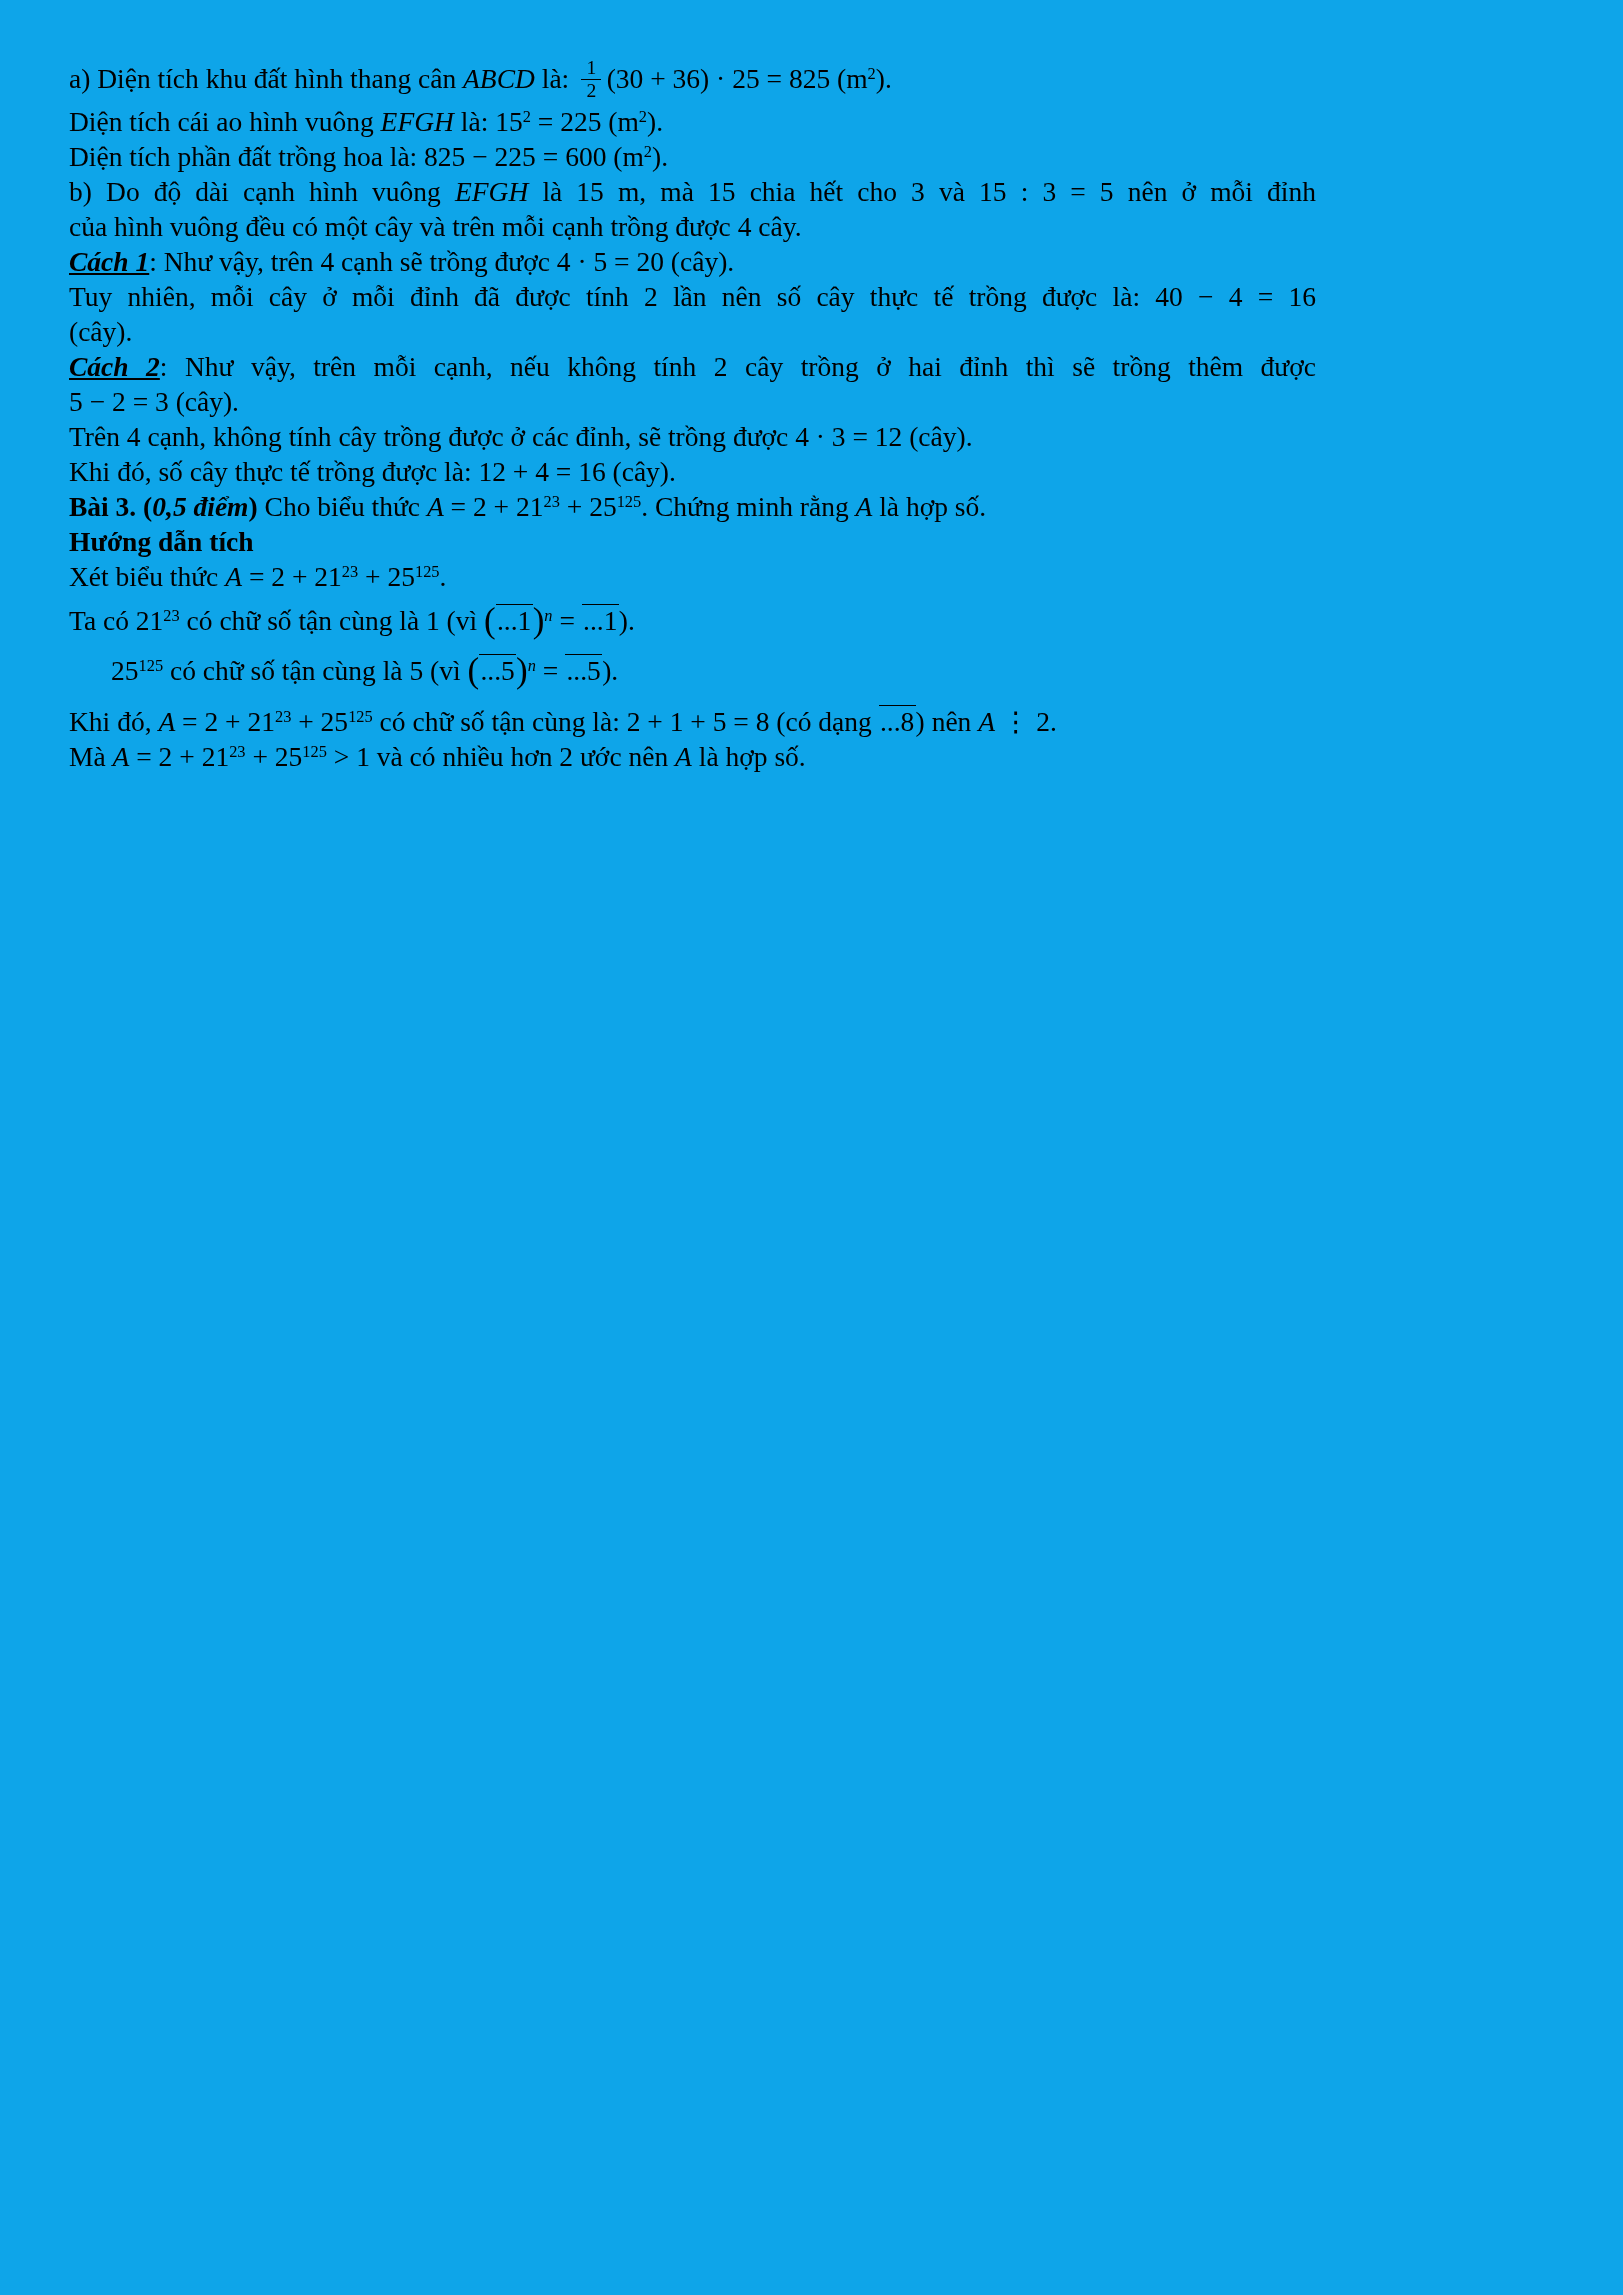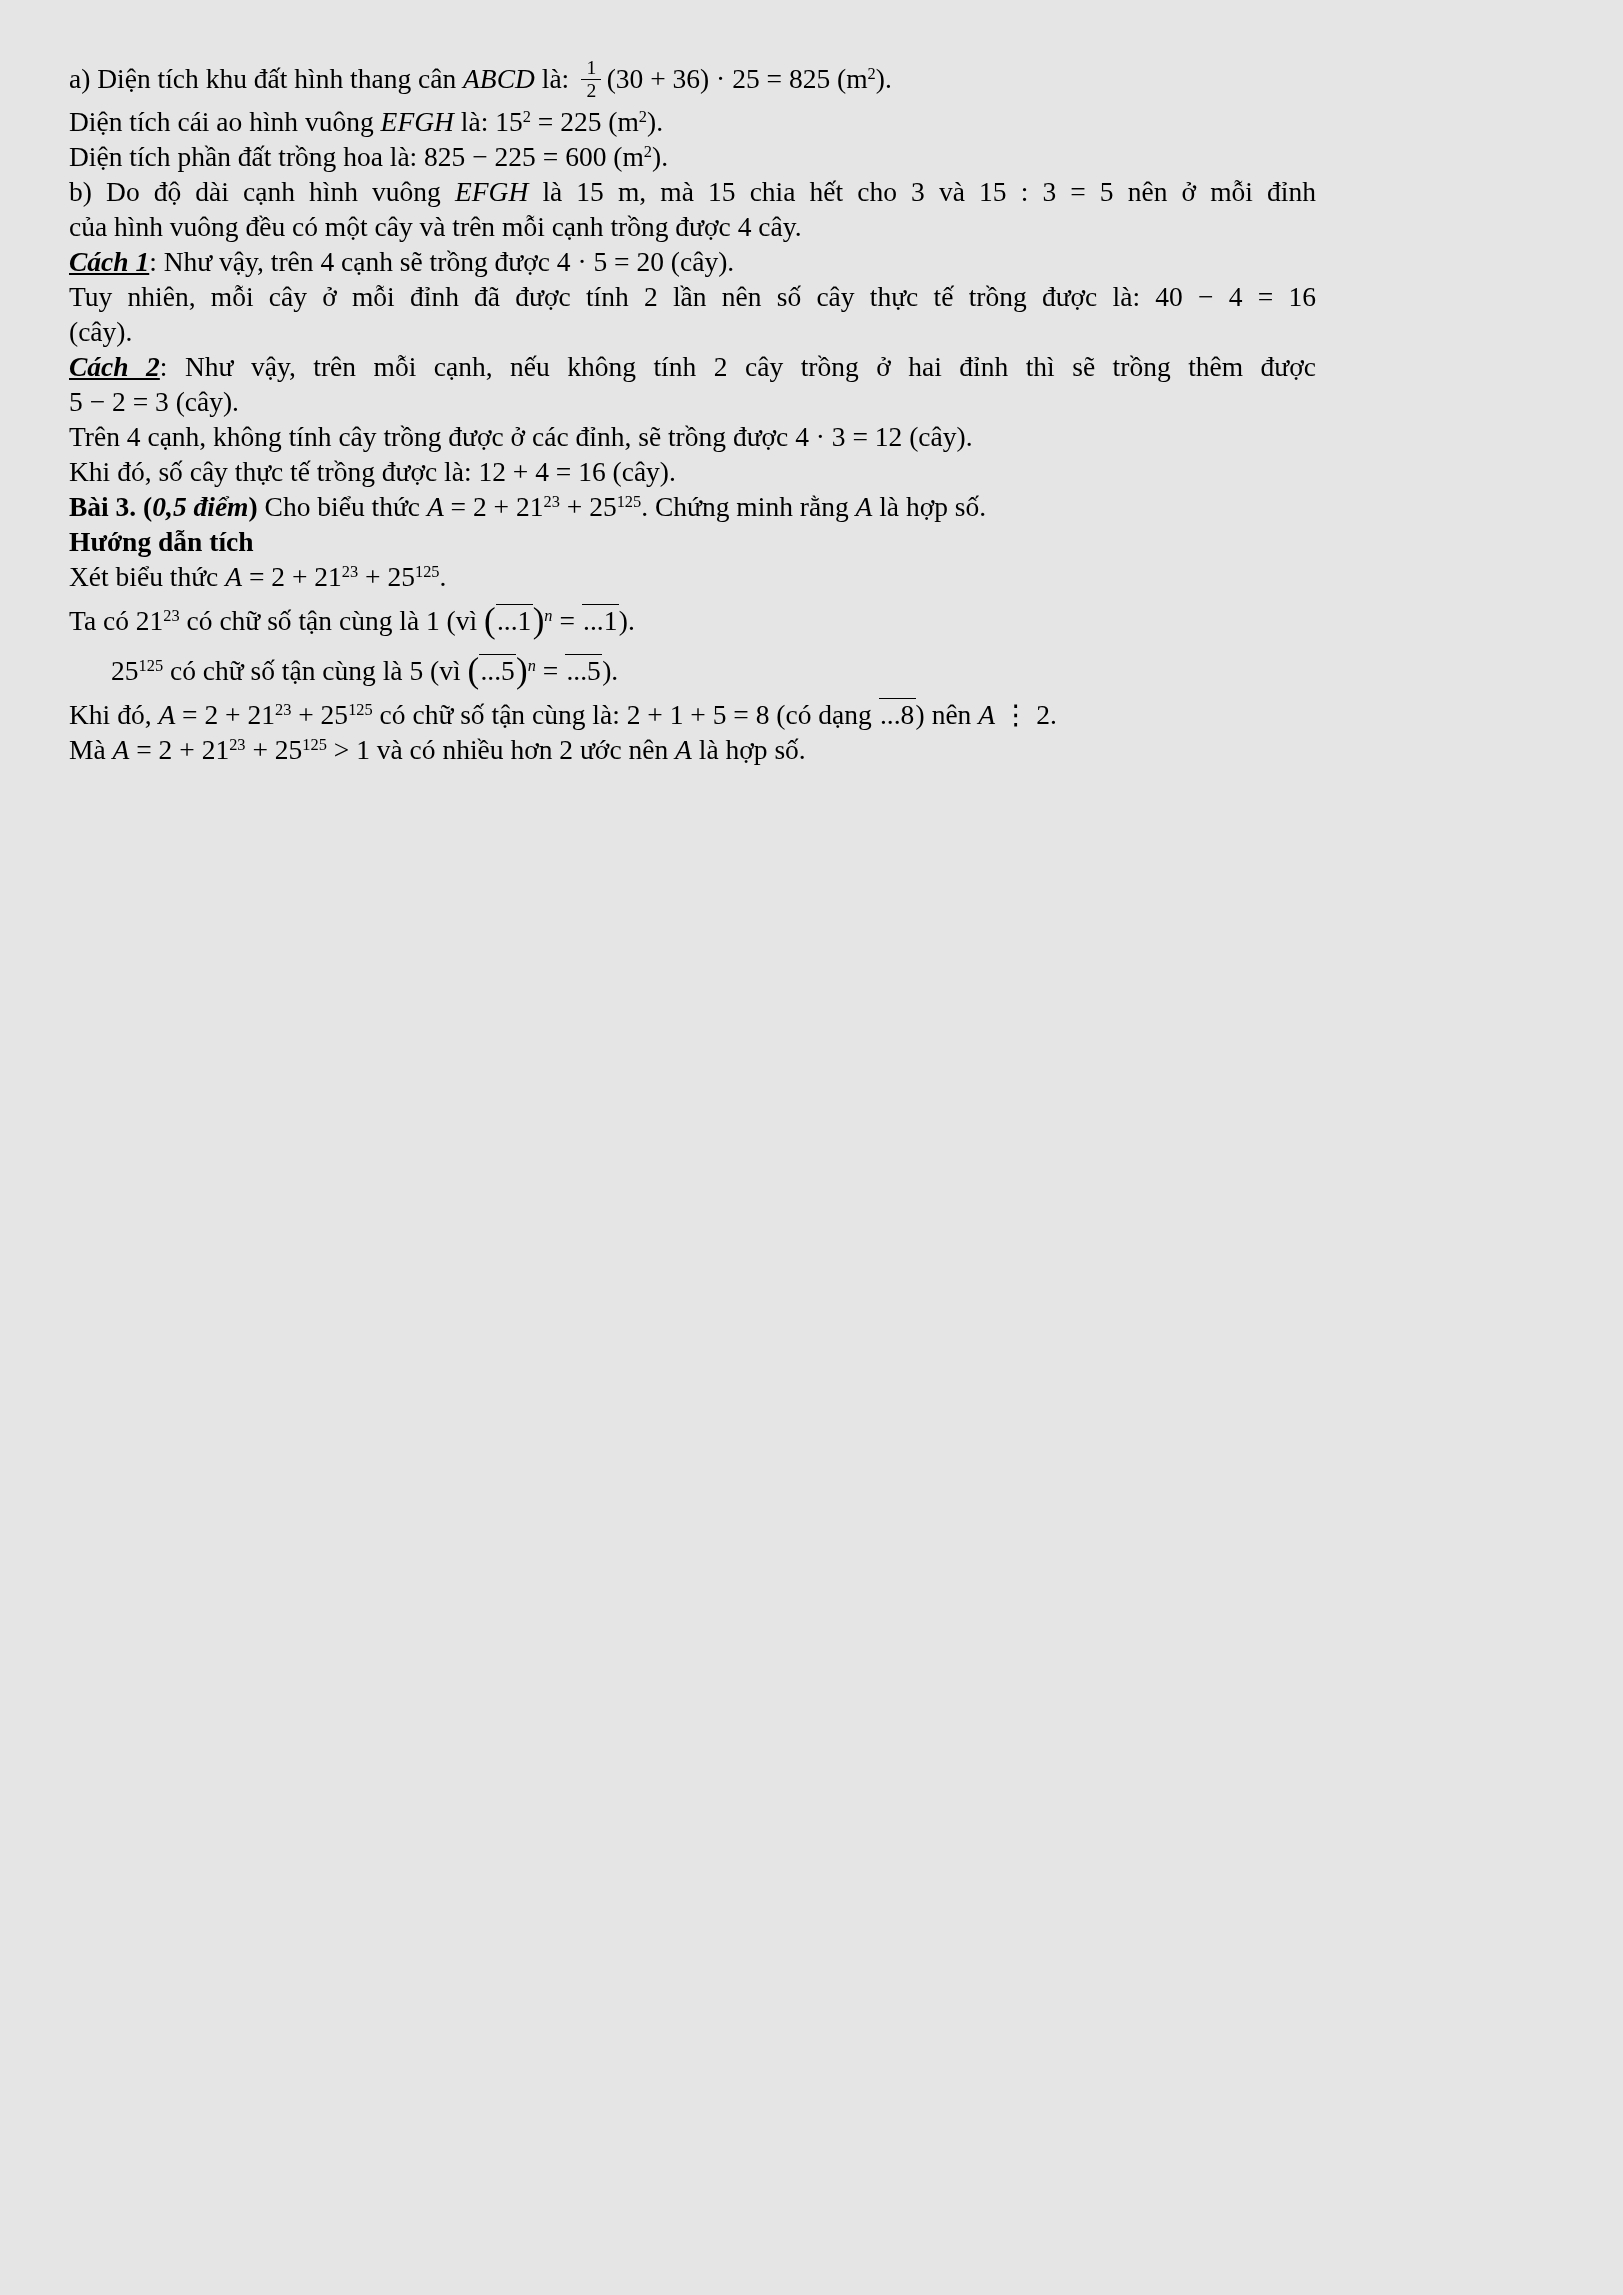--- a/index.html
+++ b/index.html
@@ -2,34 +2,34 @@
 <html style="font-size:10.5px"><head>
 <meta charset="utf-8">
 <style>
   * { margin:0; padding:0; box-sizing:border-box; }
   html,body { background:#ffffff; }
   body {
     width:1623px; height:2295px; position:relative;
     font-family:"Liberation Serif","DejaVu Serif","DejaVu Sans",serif;
     color:#000;
   }
-  .page { position:absolute; inset:0; background:#e5e5e5; }
+  .page { position:absolute; inset:0; background:#0ea5e9; }
   .content {
     position:absolute; left:69px; top:60px; width:1247px;
     font-size:27.5px; line-height:35px;
   }
   .line { min-height:35px; }
   
   [data-name="line-b-intro-1"],
   [data-name="line-cach1-count"],
   [data-name="line-cach2"] { text-align:justify; text-align-last:justify; }
   
   [data-name="line-25-tan-cung"] { padding-left:42px; margin-top:15px; }
   [data-name="line-21-tan-cung"] { margin-top:9px; }
-  [data-name="line-khi-do-tan-cung"] { margin-top:9px; }
+  [data-name="line-khi-do-tan-cung"] { margin-top:16px; }
   [data-name="document-footer"] { margin-top:9.2px; text-align:center; }
   .it  { font-style:italic; }
   .bd  { font-weight:bold; }
   .bdit{ font-weight:bold; font-style:italic; }
   .cach{ font-weight:bold; font-style:italic; text-decoration:underline; }
   .sup { font-size:16.4px; line-height:0; vertical-align:0.55em; }
   .sup.it { font-style:italic; }
   .ov  { display:inline-block; border-top:1.6px solid #000; padding:1.3px 1.3px 0 1.3px; line-height:1.0; }
   .bp  { font-size:35px; line-height:0; vertical-align:-2px; }
   .frac{

